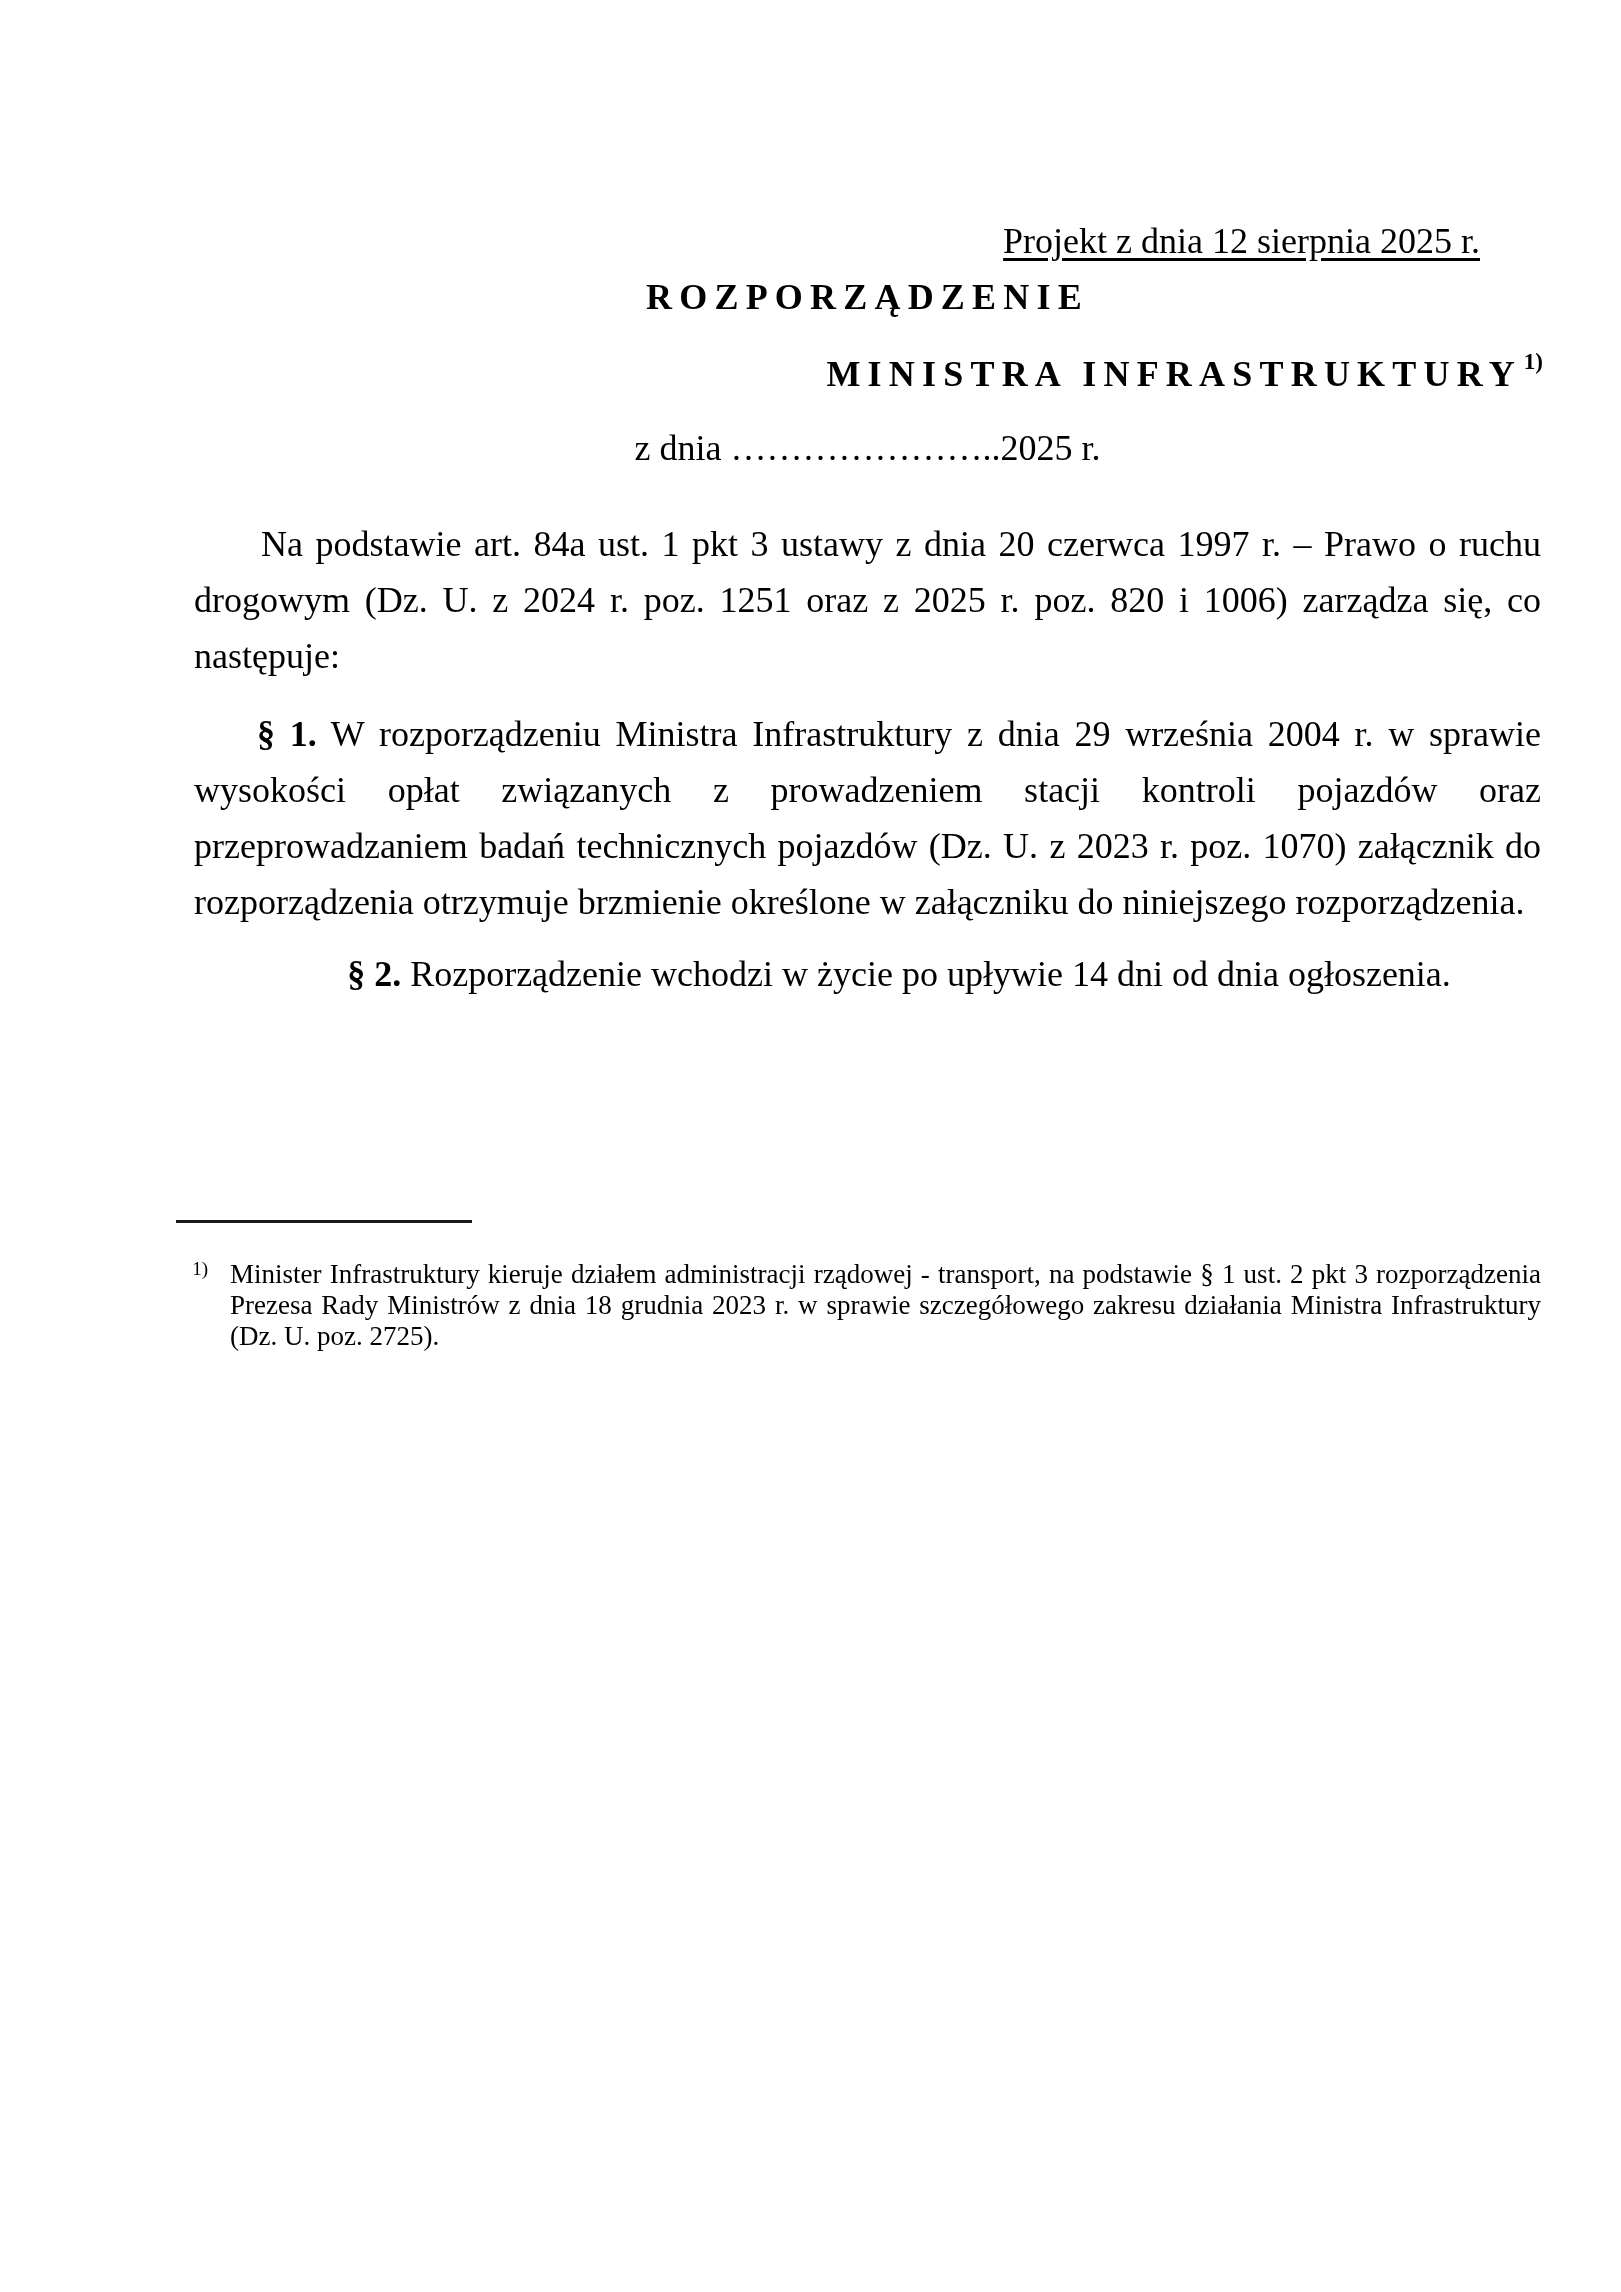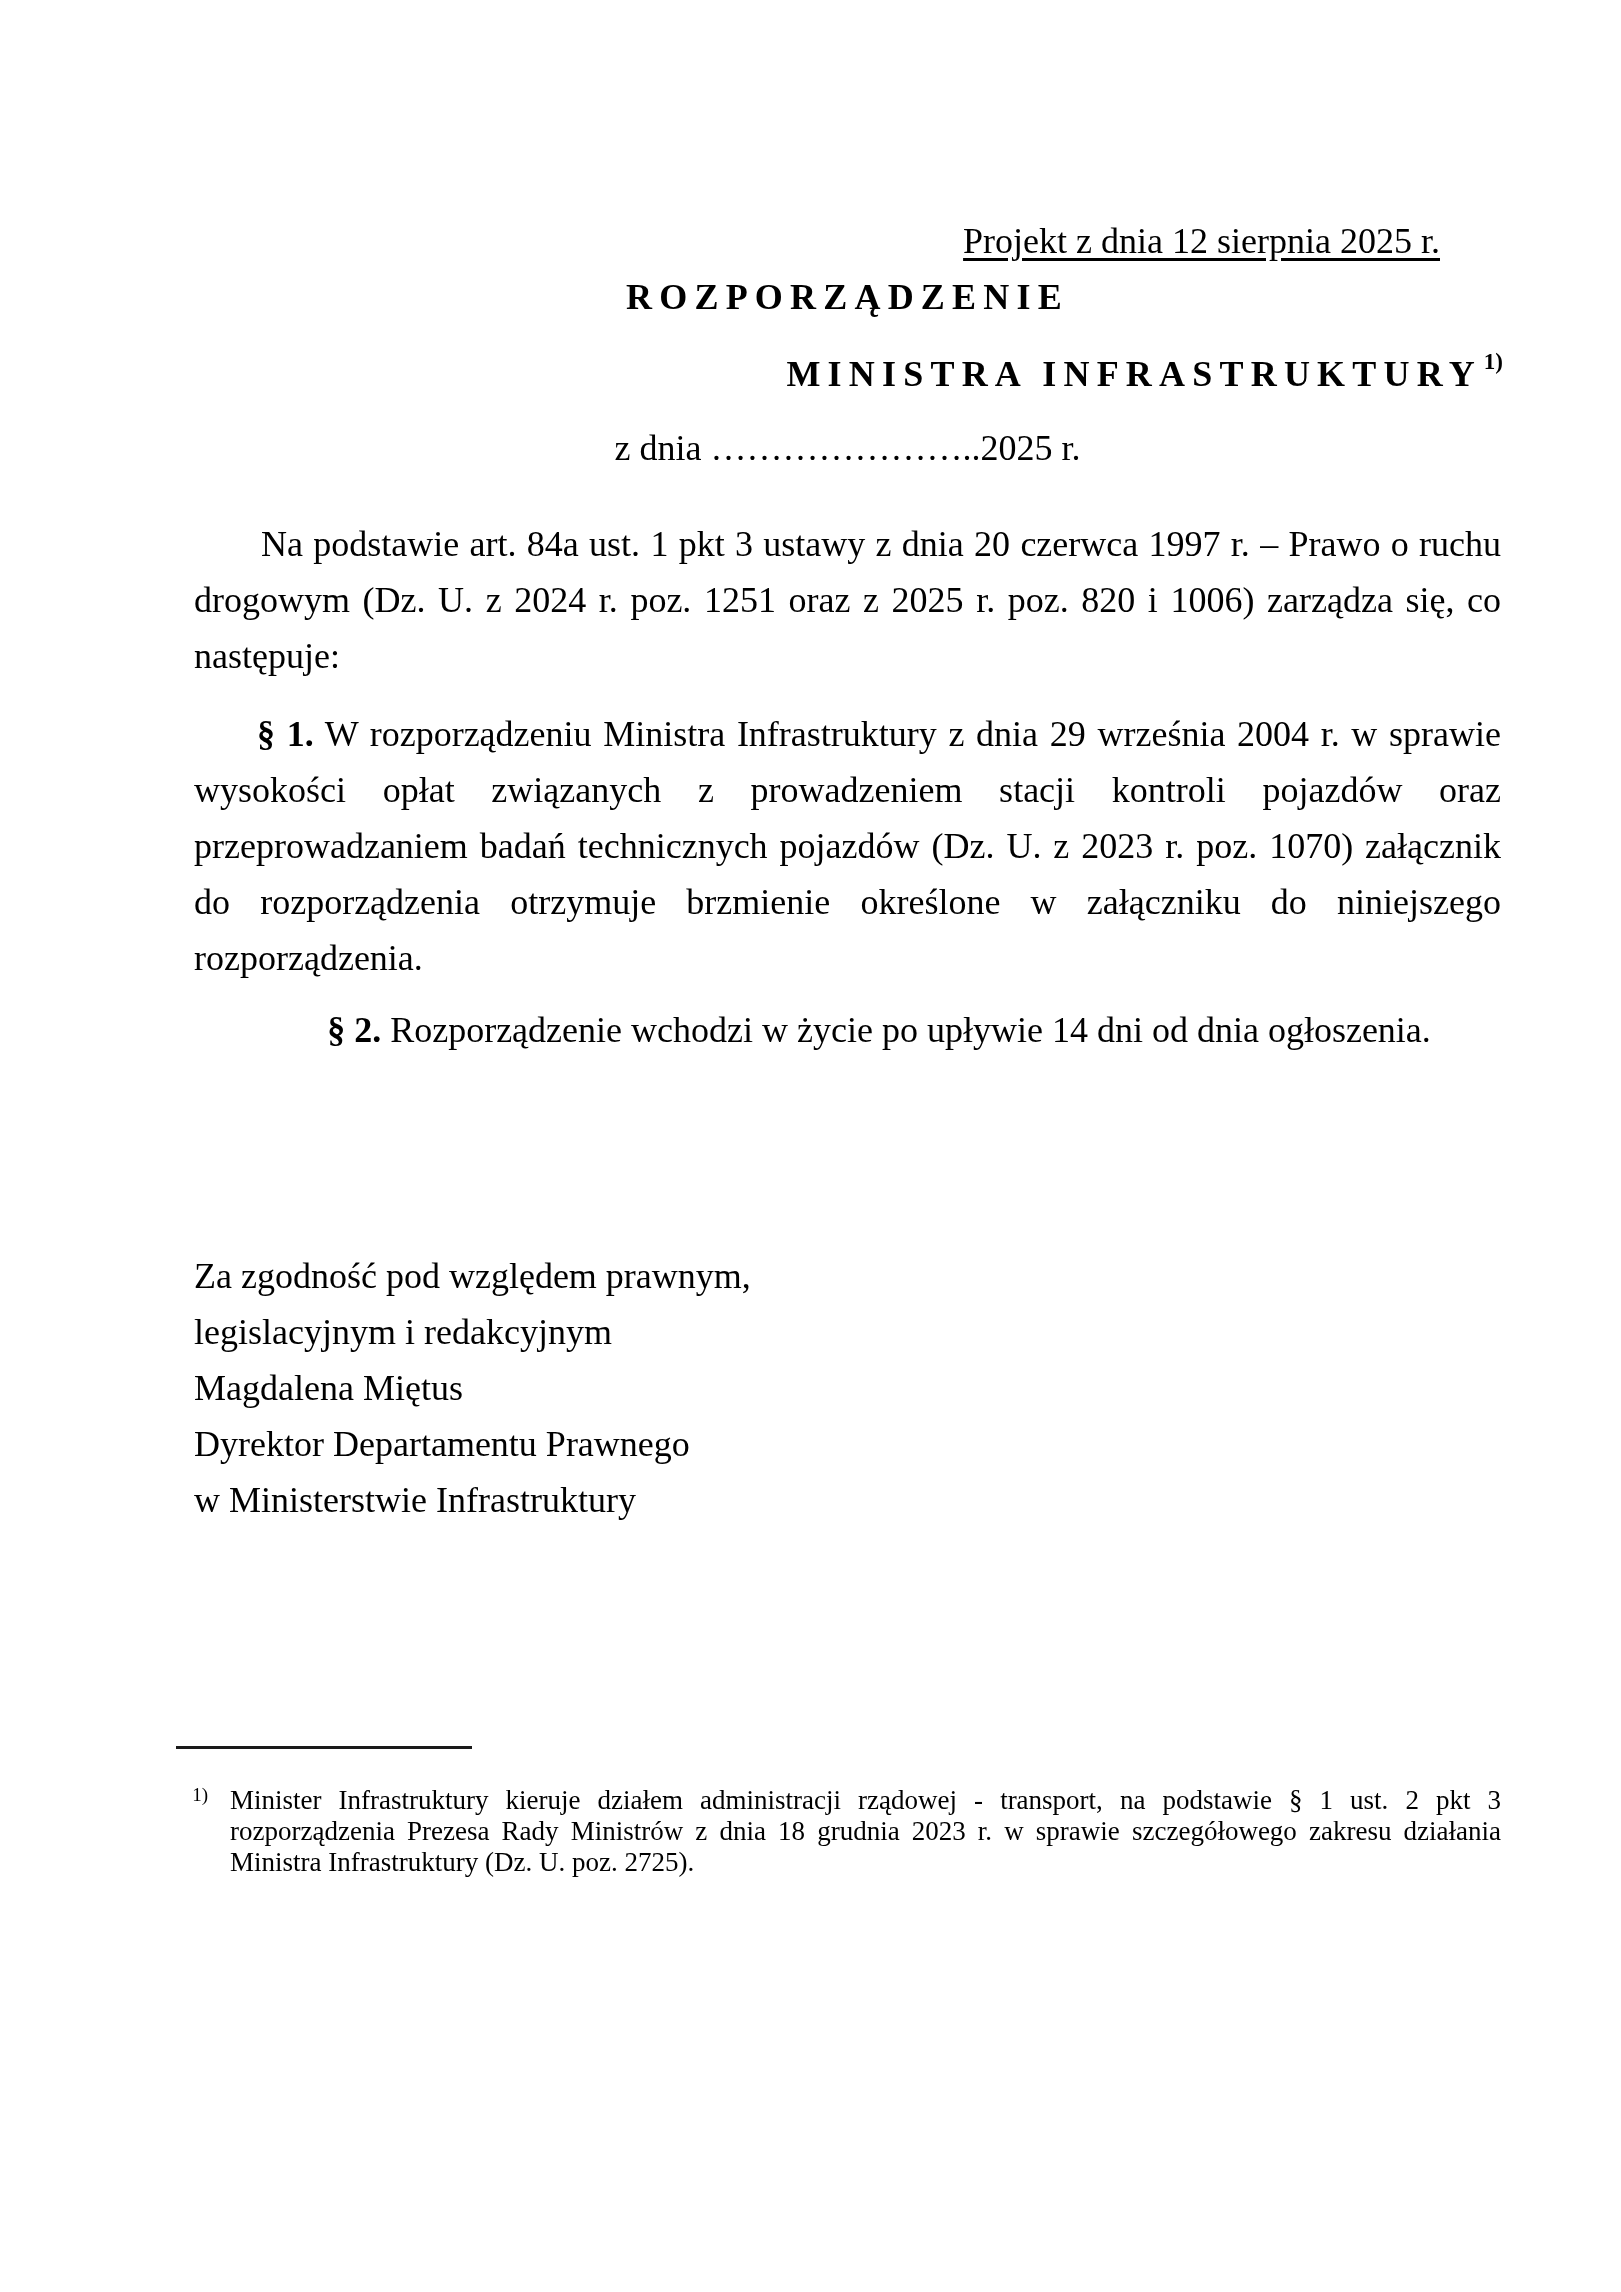--- a/index.html
+++ b/index.html
@@ -13,21 +13,21 @@
     color: #000000;
     font-family: "Liberation Serif", "DejaVu Serif", serif;
     font-size: 36px;
     line-height: 56px;
     -webkit-font-smoothing: antialiased;
   }
   .page {
     box-sizing: border-box;
     width: 1621px;
     height: 2293px;
-    padding: 213px 120px 0 194px;
+    padding: 213px 80px 0 194px;
     overflow: hidden;
     background: #ffffff;
   }
   .projekt-line {
     text-align: right;
     padding-right: 61px;
     white-space: nowrap;
   }
   .projekt-line .underlined {
     text-decoration: underline;
@@ -135,27 +135,20 @@
     <span class="section-marker">§ 1.</span>
     <span>W rozporządzeniu Ministra Infrastruktury z dnia 29 września 2004 r. w sprawie wysokości opłat związanych z prowadzeniem stacji kontroli pojazdów oraz przeprowadzaniem badań technicznych pojazdów (Dz. U. z 2023 r. poz. 1070) załącznik do rozporządzenia otrzymuje brzmienie określone w załączniku do niniejszego rozporządzenia.</span>
   </p>
 
   <p class="section-par second">
     <span class="section-marker">§ 2.</span>
     <span>Rozporządzenie wchodzi w życie po upływie 14 dni od dnia ogłoszenia.</span>
   </p>
 
 
-  <div class="signature-block">
-    <div>Za zgodność pod względem prawnym,</div>
-    <div>legislacyjnym i redakcyjnym</div>
-    <div>Magdalena Miętus</div>
-    <div>Dyrektor Departamentu Prawnego</div>
-    <div>w Ministerstwie Infrastruktury</div>
-  </div>
 
   <div class="footnote-separator"></div>
 
   <p class="footnote">
     <span class="footnote-marker">1)</span>
     <span>Minister Infrastruktury kieruje działem administracji rządowej - transport, na podstawie § 1 ust. 2 pkt 3 rozporządzenia Prezesa Rady Ministrów z dnia 18 grudnia 2023 r. w sprawie szczegółowego zakresu działania Ministra Infrastruktury (Dz. U. poz. 2725).</span>
   </p>
 
 </div>
 

